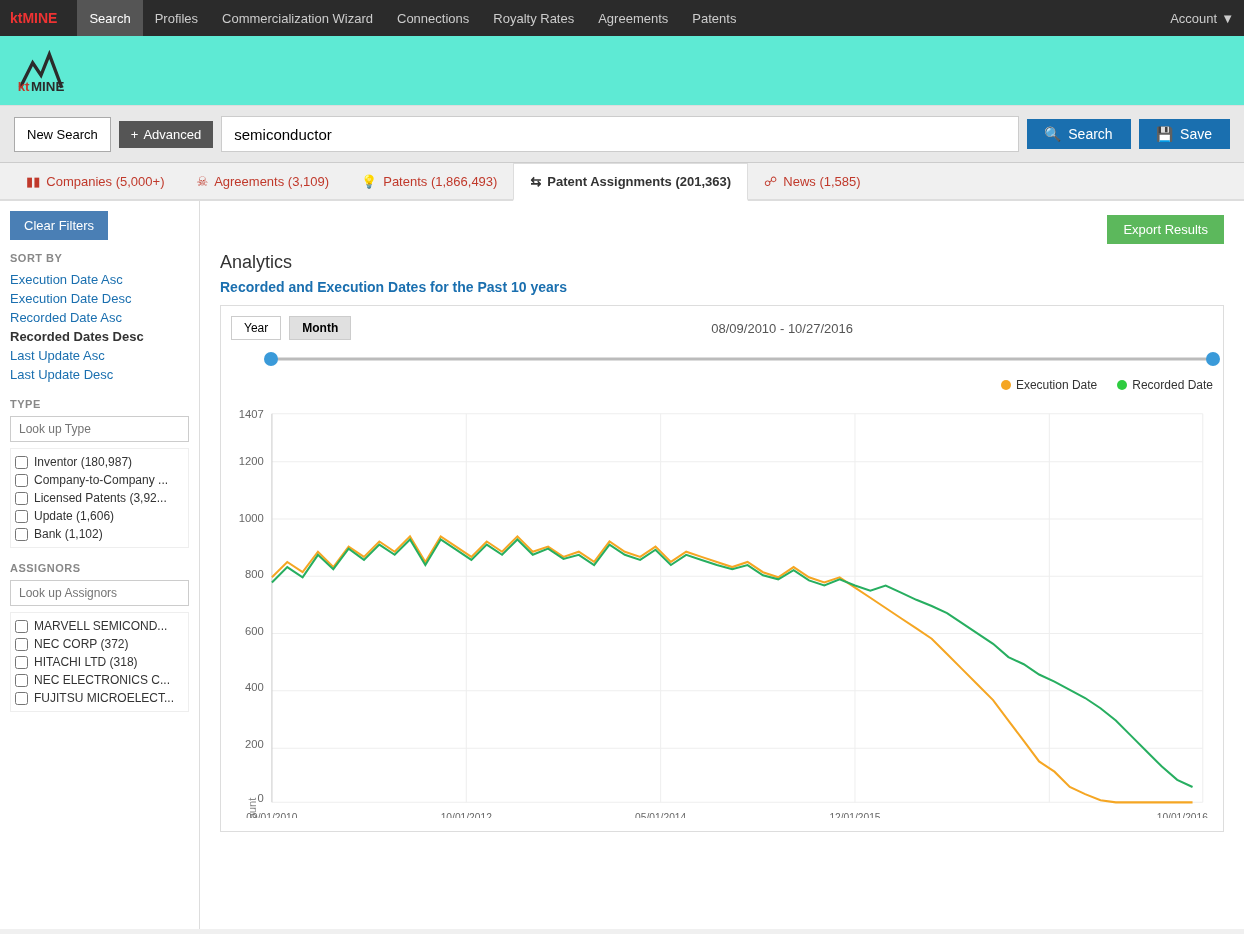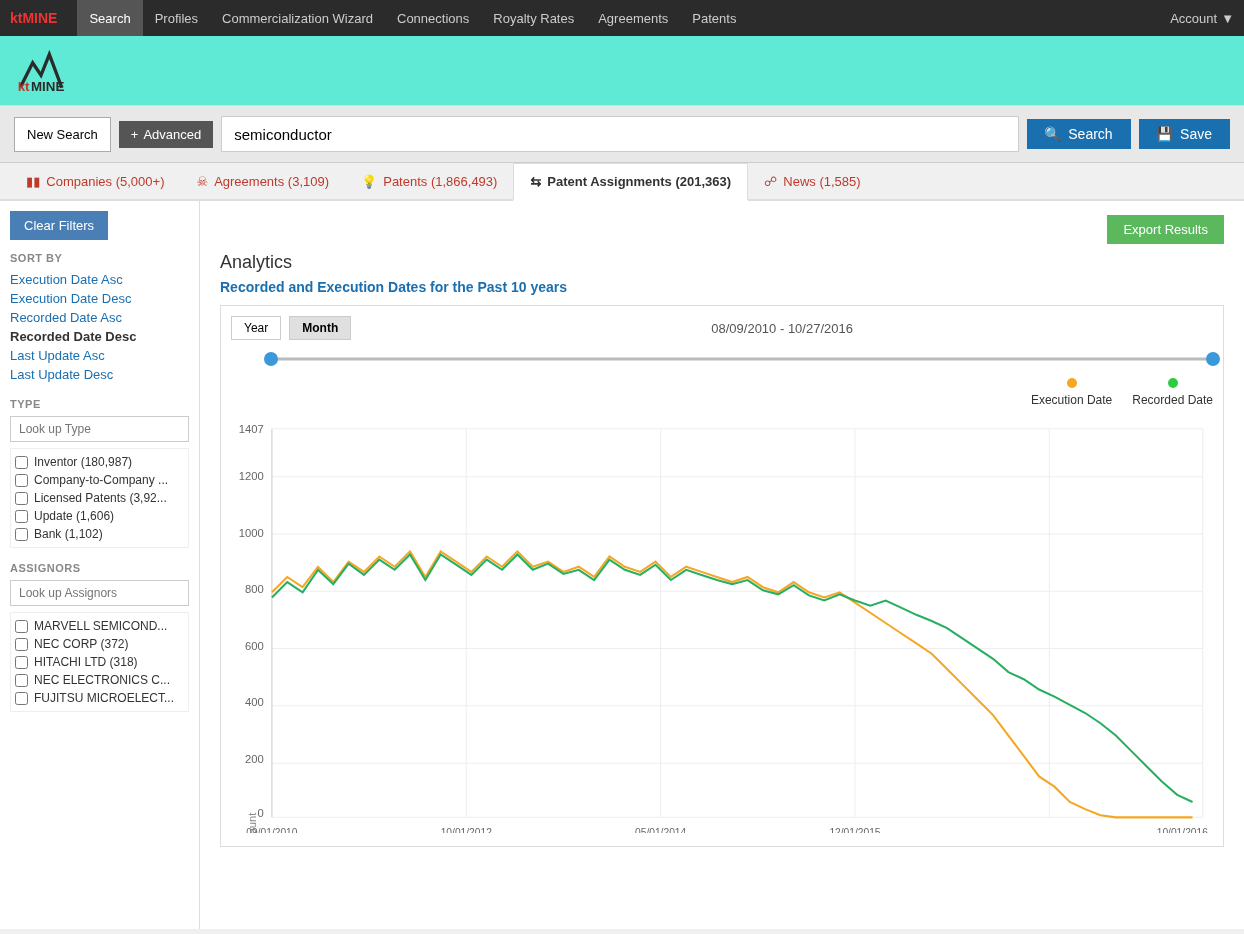--- a/index.html
+++ b/index.html
@@ -285,21 +285,20 @@
       display: flex;
       gap: 20px;
       justify-content: flex-end;
       font-size: 12px;
       margin-bottom: 6px;
     }
     .legend-item {
       display: flex;
       align-items: center;
       gap: 5px;
-      flex-direction: column;
     }
     .legend-dot {
       width: 10px;
       height: 10px;
       border-radius: 50%;
     }
     .chart-svg-wrapper {
       width: 100%;
       overflow: hidden;
       text-align: right;
@@ -387,21 +386,21 @@
 
 <div class="main-area">
 
   <div class="sidebar">
     <button class="clear-btn">Clear Filters</button>
 
     <div class="sort-label">SORT BY</div>
     <a class="sort-link">Execution Date Asc</a>
     <a class="sort-link">Execution Date Desc</a>
     <a class="sort-link">Recorded Date Asc</a>
-    <a class="sort-link active">Recorded Date Desc</a>
+    <a class="sort-link active">Recorded Dates Desc</a>
     <a class="sort-link">Last Update Asc</a>
     <a class="sort-link">Last Update Desc</a>
 
     <div class="section-label">TYPE</div>
     <input class="lookup-input" type="text" placeholder="Look up Type" style="">
 
     <div class="filter-scroll">
       <label class="filter-item">
         <input type="checkbox" style=""> 
           <span>Inventor (180,987)</span>

